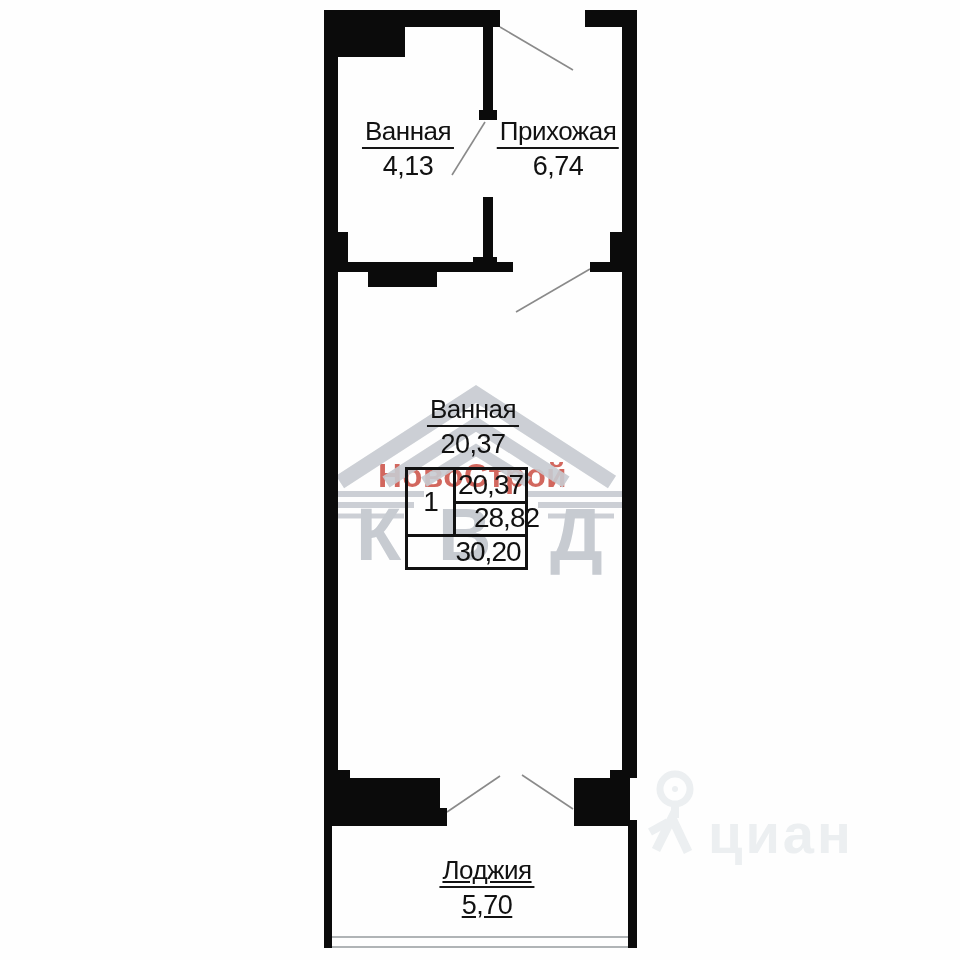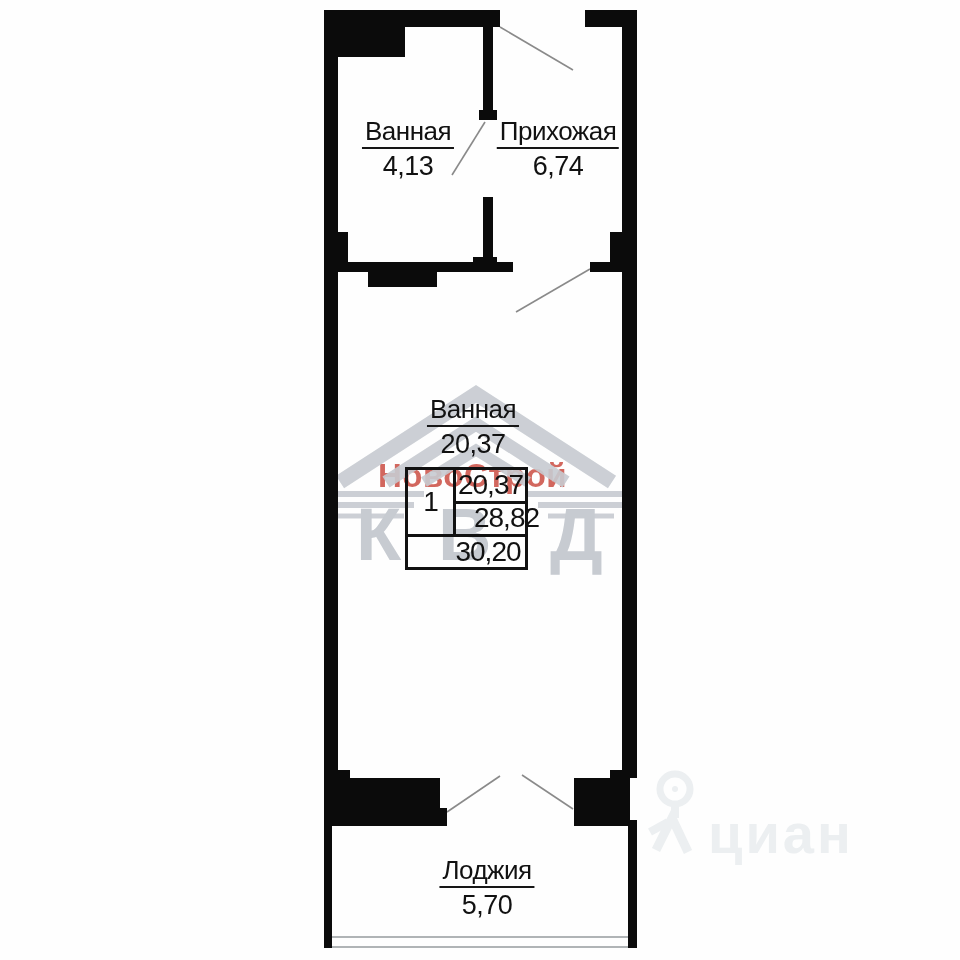--- a/index.html
+++ b/index.html
@@ -124,21 +124,21 @@
     <span class="rarea">4,13</span>
   </div>
   <div class="room-label" style="left:558px;top:116px;">
     <span class="rname">Прихожая</span>
     <span class="rarea">6,74</span>
   </div>
   <div class="room-label" style="left:473px;top:394px;">
     <span class="rname">Ванная</span>
     <span class="rarea">20,37</span>
   </div>
-  <div class="room-label" style="left:487px;top:855px;">
+  <div class="room-label" style="left:487px;top:855px;text-decoration:underline;">
     <span class="rname">Лоджия</span>
     <span class="rarea">5,70</span>
   </div>
 
   <div class="sum-table">
     <div class="vline"></div>
     <div class="hline1"></div>
     <div class="hline2"></div>
     <div class="cell c-count">1</div>
     <div class="cell c-living">20,37</div>

